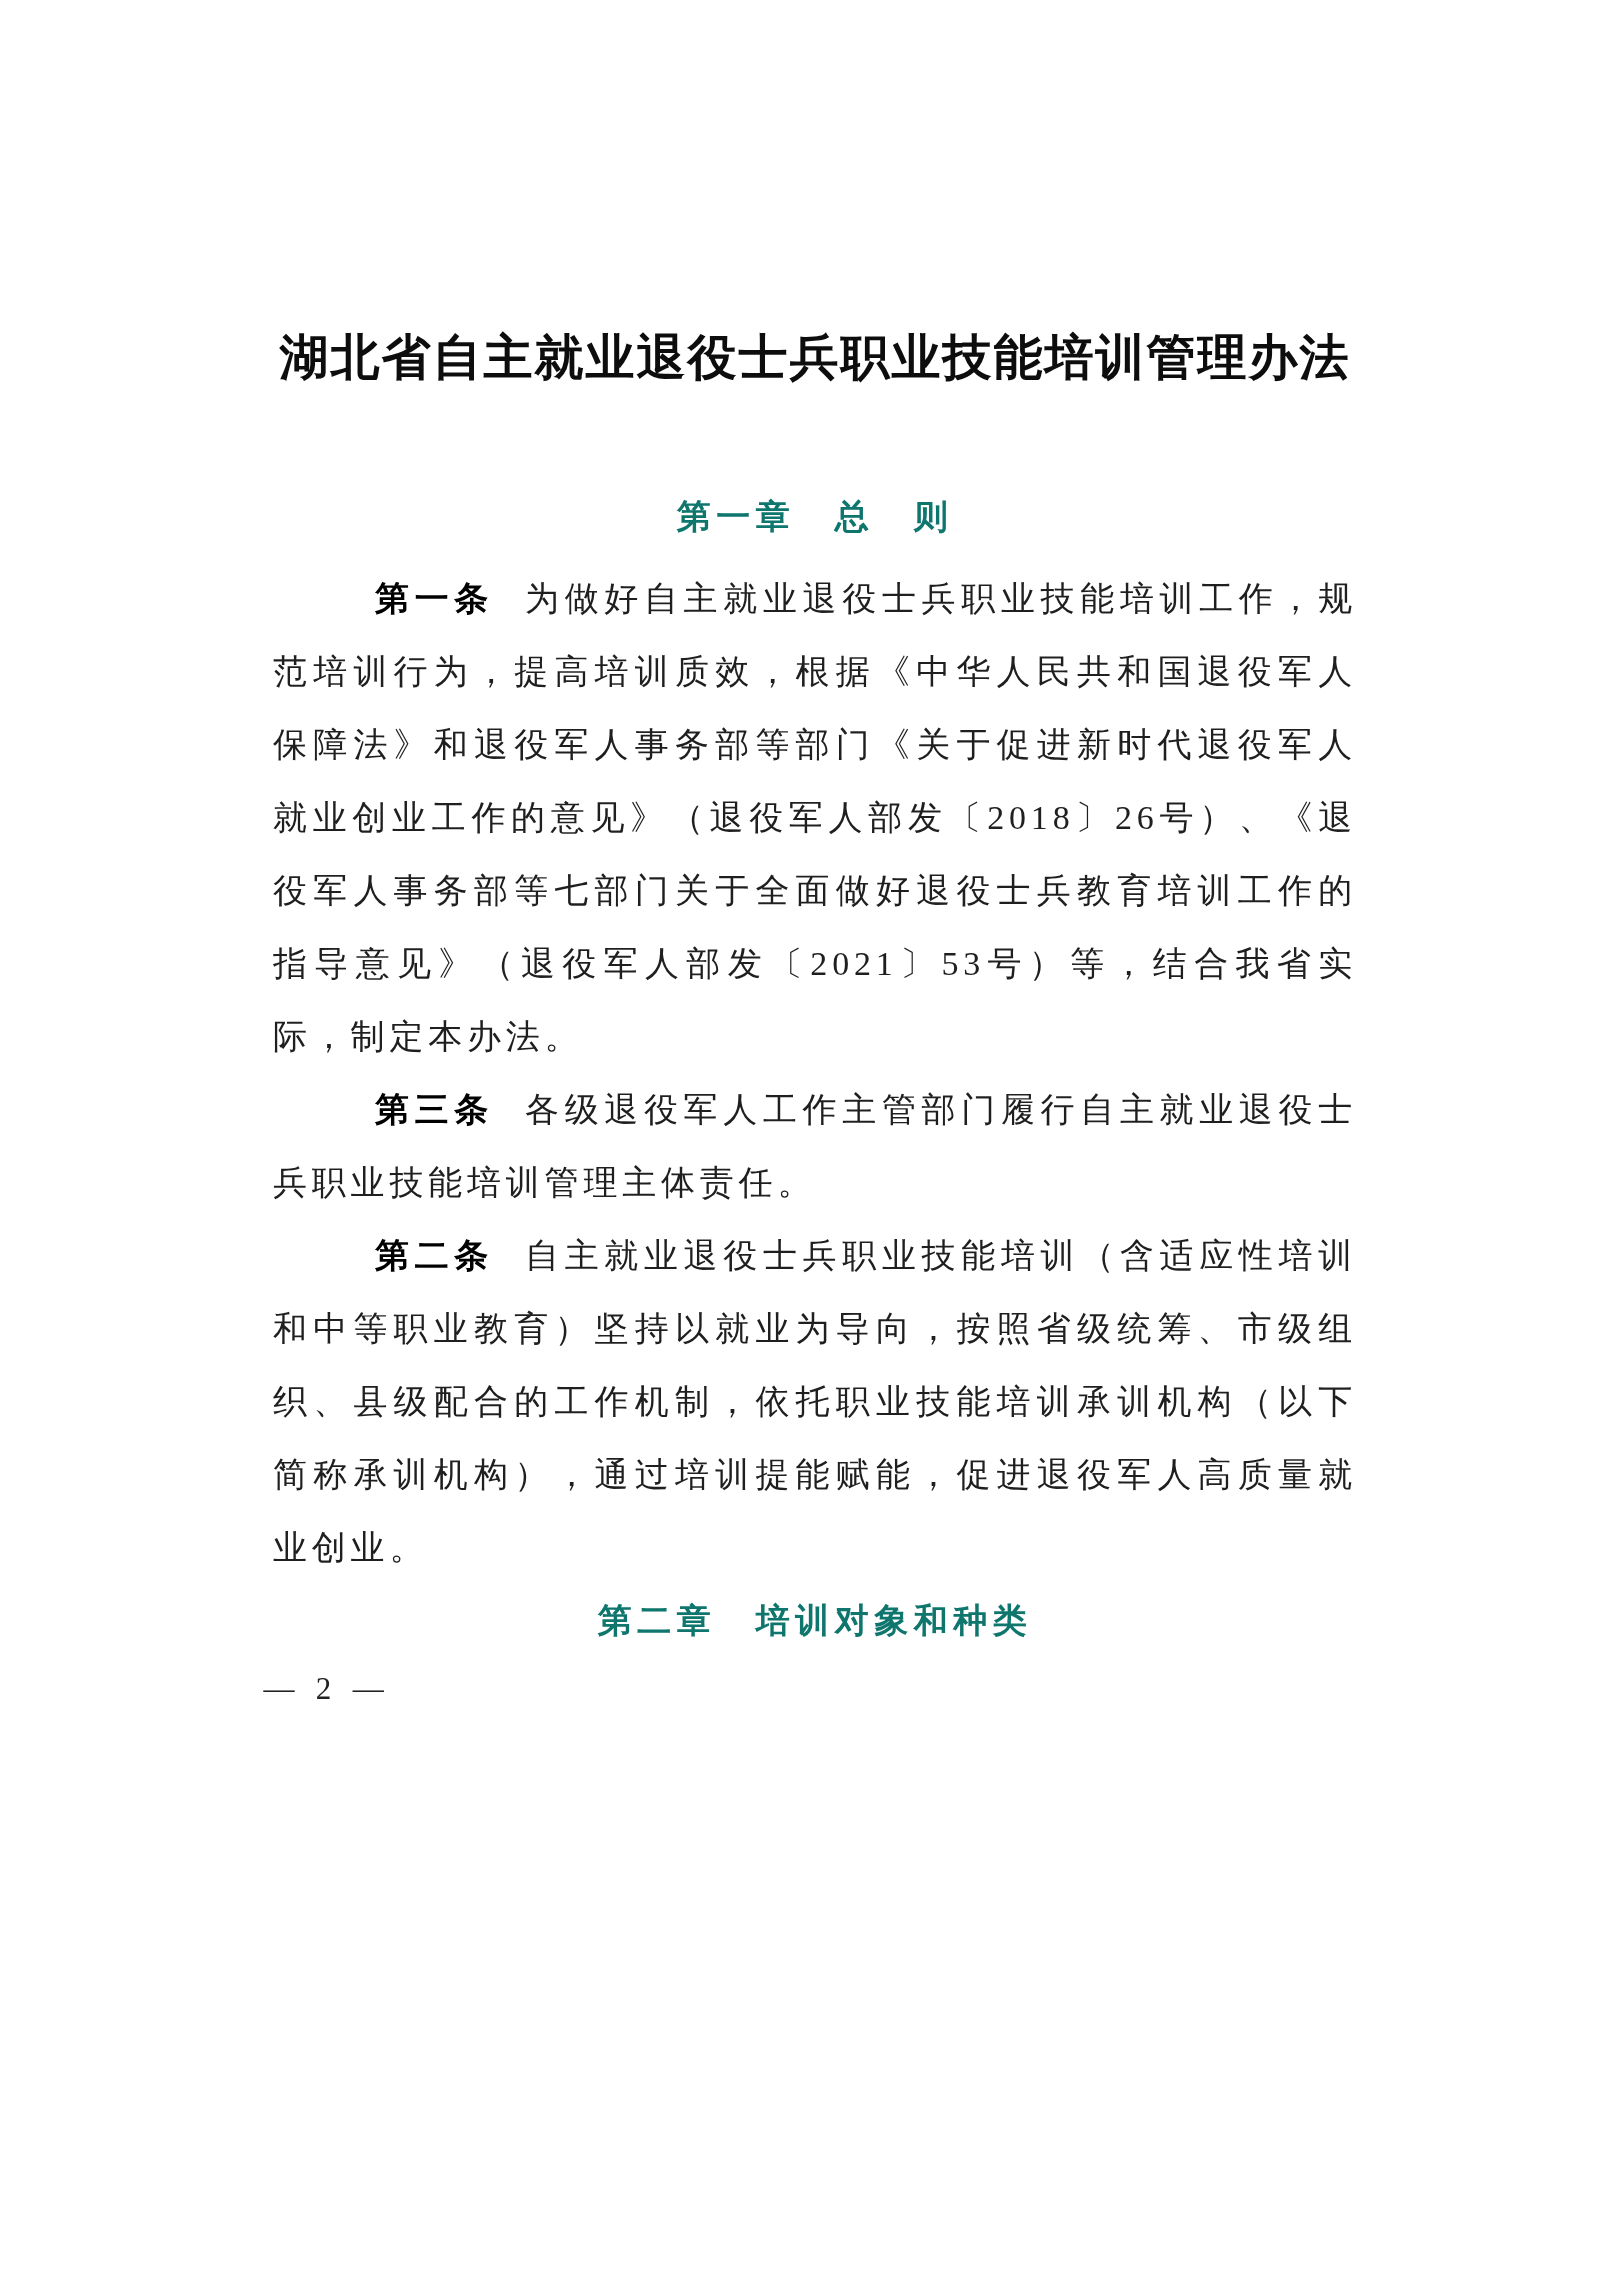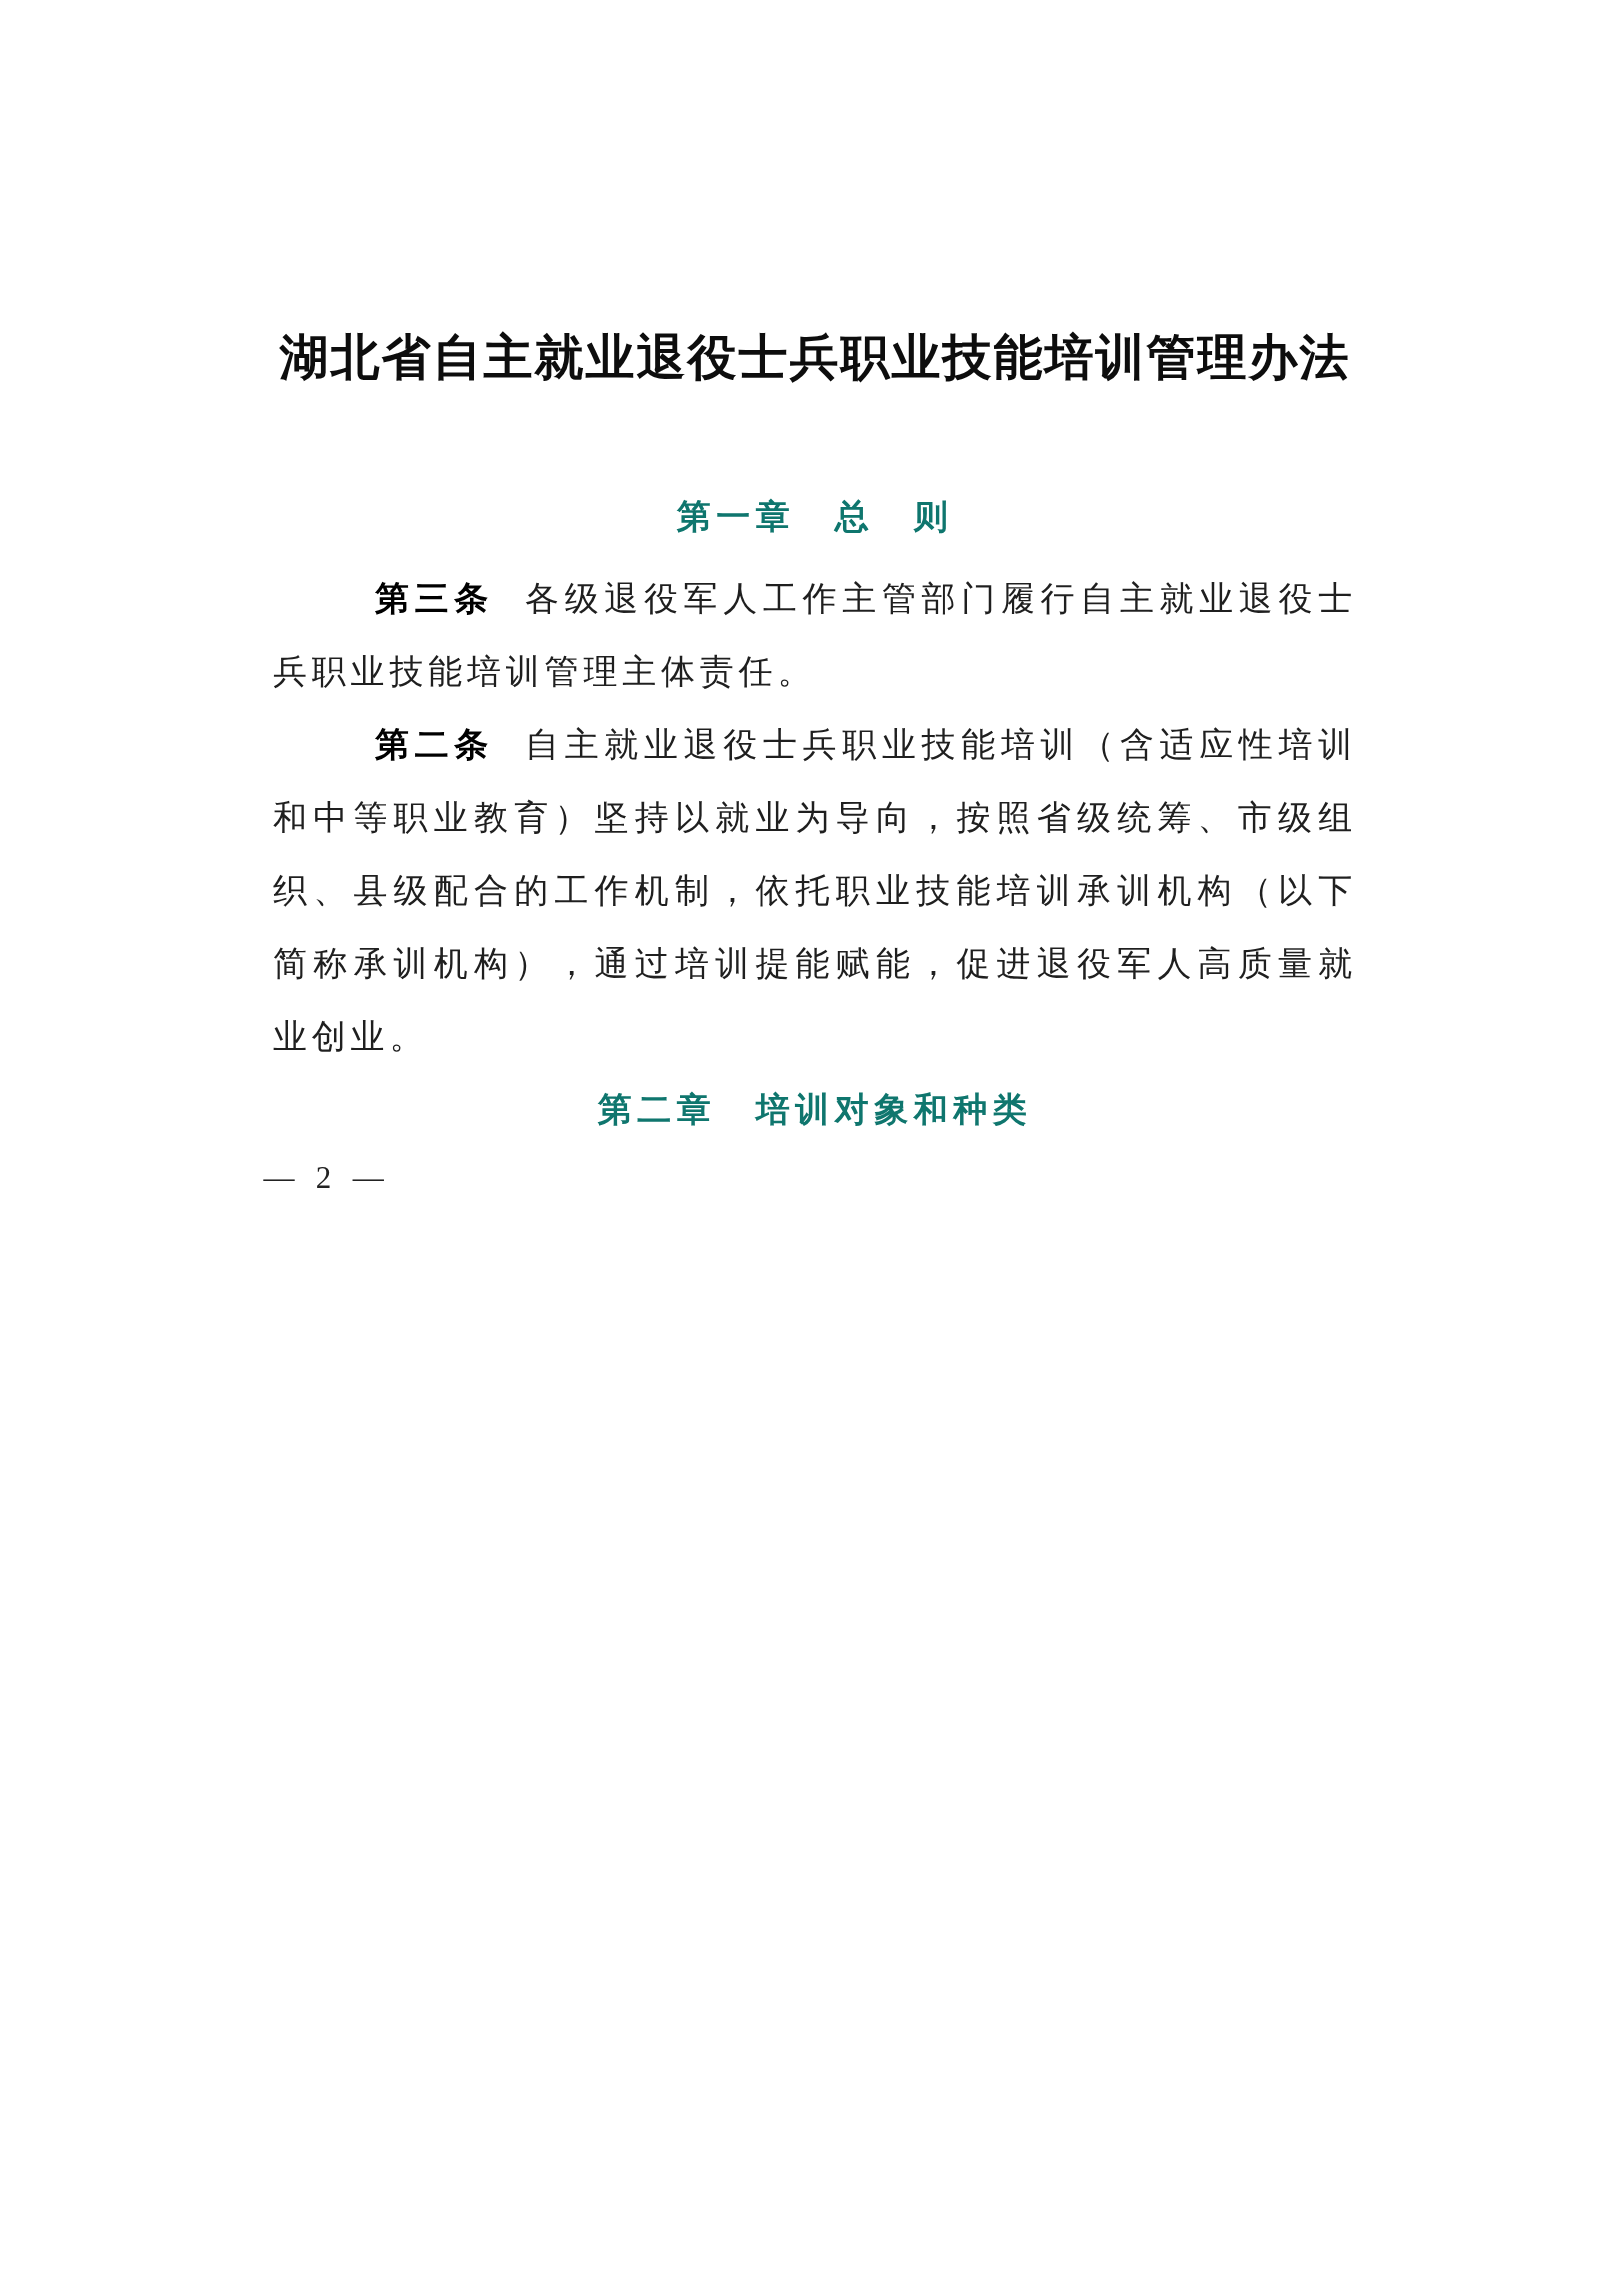--- a/index.html
+++ b/index.html
@@ -71,20 +71,21 @@
 </style>
 </head>
 <body>
 
 <div class="page">
 
   <h1 class="doc-title">湖北省自主就业退役士兵职业技能培训管理办法</h1>
 
   <h2 class="chapter chapter-first">第一章　总　则</h2>
 
+  <p class="article"><span class="label">第一条</span><span>为做好自主就业退役士兵职业技能培训工作，规范培训行为，提高培训质效，根据《中华人民共和国退役军人保障法》和退役军人事务部等部门《关于促进新时代退役军人就业创业工作的意见》（退役军人部发〔2018〕26号）、《退役军人事务部等七部门关于全面做好退役士兵教育培训工作的指导意见》（退役军人部发〔2021〕53号）等，结合我省实际，制定本办法。</span></p>
 
   <p class="article"><span class="label">第三条</span><span>各级退役军人工作主管部门履行自主就业退役士兵职业技能培训管理主体责任。</span></p>
 
   <p class="article"><span class="label">第二条</span><span>自主就业退役士兵职业技能培训（含适应性培训和中等职业教育）坚持以就业为导向，按照省级统筹、市级组织、县级配合的工作机制，依托职业技能培训承训机构（以下简称承训机构），通过培训提能赋能，促进退役军人高质量就业创业。</span></p>
 
   <h2 class="chapter chapter-mid">第二章　培训对象和种类</h2>
 
 
 
   <div class="page-number">— 2 —</div>

